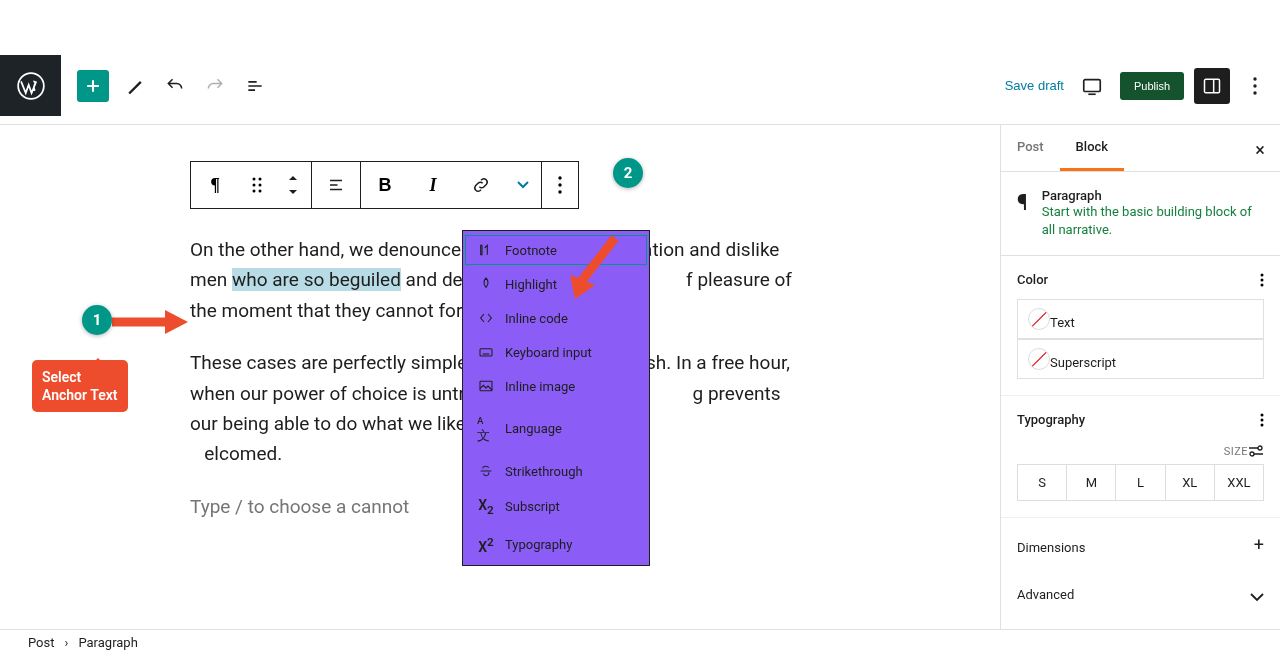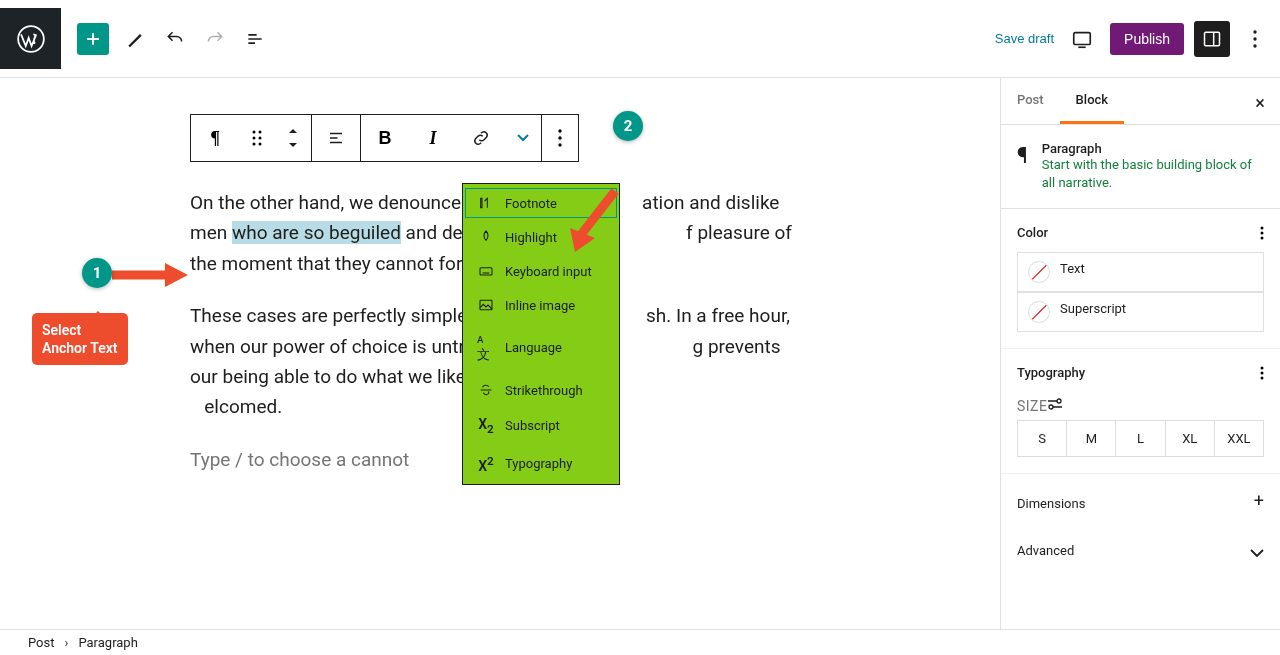--- a/index.html
+++ b/index.html
@@ -1,62 +1,62 @@
 <!DOCTYPE html>
 <html><head>
 <meta charset="utf-8">
 <style>
 * { box-sizing: border-box; margin: 0; padding: 0; }
 body { font-family: -apple-system, BlinkMacSystemFont, "Segoe UI", Roboto, sans-serif; font-size: 13px; color: #1e1e1e; background: #fff; overflow: hidden; width: 1280px; height: 655px; position: relative; }
 
-.top-bar { height: 78px; display: flex; align-items: center; border-bottom: 1px solid #e0e0e0; }
+.top-bar { height: 78px; display: flex; align-items: center; border-bottom: 1px solid #e0e0e0; margin-top: 47px; }
 .wp-logo { width: 61px; height: 61px; background: #1d2327; display: flex; align-items: center; justify-content: center; color: #fff; font-size: 28px; }
 .toolbar-left { display: flex; align-items: center; gap: 0; margin-left: 10px; }
 .icon-btn { width: 40px; height: 40px; display: flex; align-items: center; justify-content: center; border: none; background: transparent; border-radius: 3px; cursor: pointer; color: #1e1e1e; }
 .add-btn { width: 32px; height: 32px; background: #009688; color: #fff; margin: 0 6px; border-radius: 3px; }
 .toolbar-right { margin-left: auto; display: flex; align-items: center; gap: 10px; padding-right: 10px; }
 .save-draft { color: #007c9e; font-weight: 500; background: none; border: none; cursor: pointer; font-size: 13px; }
-.publish-btn { background: #701a75; color: #fff; font-weight: 500; border: none; padding: 8px 14px; border-radius: 3px; cursor: pointer; font-size: 14px; }
+.publish-btn { background: #14532d; color: #fff; font-weight: 500; border: none; padding: 8px 14px; border-radius: 3px; cursor: pointer; font-size: 11px; }
 .view-btn, .settings-btn { width: 36px; height: 36px; display: flex; align-items: center; justify-content: center; border-radius: 3px; }
 .settings-btn { background: #1e1e1e; color: #fff; }
 .more-dots { width: 30px; display: flex; align-items: center; justify-content: center; }
 
 .main { display: flex; height: calc(655px - 61px - 26px); }
 .editor { flex: 1; position: relative; padding: 30px 0 0 0; }
 .block-toolbar { position: absolute; left: 190px; top: 36px; display: flex; border: 1px solid #1e1e1e; background: #fff; height: 48px; }
 .bt-group { display: flex; border-right: 1px solid #1e1e1e; }
 .bt-group:last-child { border-right: none; }
 .bt-btn { width: 48px; height: 46px; display: flex; align-items: center; justify-content: center; background: #fff; border: none; cursor: pointer; font-size: 18px; font-weight: bold; }
 .bt-btn.narrow { width: 36px; }
 
 .content { margin: 80px 0 0 190px; width: 610px; font-size: 19px; line-height: 1.6; color: #1e1e1e; }
 .content p { margin-bottom: 22px; }
 .sel { background: #b8dce5; }
 .placeholder-line { color: #757575; }
 
-.dropdown-menu { position: absolute; left: 462px; top: 105px; width: 158px; background: #84cc16; border: 1px solid #1e1e1e; padding: 2px 0; }
+.dropdown-menu { position: absolute; left: 462px; top: 105px; width: 188px; background: #8b5cf6; border: 1px solid #1e1e1e; padding: 2px 0; }
 .menu-item { display: flex; align-items: center; gap: 10px; padding: 9px 14px; cursor: pointer; font-size: 13px; color: #1e1e1e; }
 .menu-item.active { outline: 1px solid #009688; outline-offset: -3px; }
 .menu-icon { width: 18px; display: flex; align-items: center; justify-content: center; font-size: 14px; }
 
 .sidebar { width: 280px; border-left: 1px solid #e0e0e0; background: #fff; overflow-y: auto; font-size: 13px; }
 .tabs { display: flex; border-bottom: 1px solid #e0e0e0; position: relative; }
 .tab { padding: 14px 16px; font-weight: 500; color: #757575; cursor: pointer; }
 .tab.active { color: #1e1e1e; border-bottom: 3px solid #f97316; }
 .tab-close { position: absolute; right: 8px; top: 12px; width: 24px; height: 24px; display: flex; align-items: center; justify-content: center; cursor: pointer; font-size: 18px; }
 .block-info { display: flex; gap: 14px; padding: 16px; border-bottom: 1px solid #e0e0e0; align-items: flex-start; }
 .block-icon { font-size: 22px; margin-top: 2px; }
 .block-desc { color: #15803d; font-size: 13px; line-height: 1.4; }
 .section { padding: 16px; border-bottom: 1px solid #f0f0f0; }
 .section-head { display: flex; justify-content: space-between; align-items: flex-end; margin-bottom: 12px; font-weight: 500; }
-.color-row { display: flex; align-items: flex-start; gap: 10px; border: 1px solid #e0e0e0; padding: 8px 10px; margin-bottom: 0; }
+.color-row { display: flex; align-items: flex-end; gap: 0; border: 1px solid #e0e0e0; padding: 8px 10px; margin-bottom: 0; }
 .color-row:first-of-type { border-bottom: none; }
 .swatch { width: 22px; height: 22px; border-radius: 50%; background: #fff; border: 1px solid #ddd; position: relative; overflow: hidden; }
 .swatch::after { content: ''; position: absolute; width: 140%; height: 1px; background: #d00; transform: rotate(-45deg); top: 50%; left: -20%; }
-.size-label { font-size: 14px; color: #757575; text-transform: uppercase; letter-spacing: 0.5px; display: flex; justify-content: flex-start; padding: 6px 0; }
+.size-label { font-size: 11px; color: #757575; text-transform: uppercase; letter-spacing: 0.5px; display: flex; justify-content: flex-end; padding: 6px 0; }
 .size-buttons { display: flex; border: 1px solid #ddd; }
 .size-btn { flex: 1; text-align: center; padding: 10px 0; font-size: 13px; color: #1e1e1e; border-right: 1px solid #ddd; cursor: pointer; }
 .size-btn:last-child { border-right: none; }
 .collapsible { display: flex; justify-content: space-between; align-items: flex-end; padding: 16px; cursor: pointer; font-weight: 400; }
 
 .footer { position: absolute; bottom: 0; left: 0; right: 0; height: 26px; border-top: 1px solid #e0e0e0; display: flex; align-items: center; padding: 0 28px; font-size: 13px; color: #1e1e1e; background: #fff; }
 .crumb { display: inline-flex; align-items: center; gap: 10px; }
 
 
 .badge { position: absolute; width: 30px; height: 30px; background: #009688; color: #fff; border-radius: 50%; display: flex; align-items: center; justify-content: center; font-weight: bold; font-size: 15px; z-index: 50; box-shadow: 0 1px 4px rgba(0,0,0,0.3); }
@@ -204,20 +204,28 @@
         <span class="menu-icon">
             <svg width="16" height="16" viewBox="0 0 24 24">
               <path d="M12 3c4 4 4 10 0 14-4-4-4-10 0-14z" stroke="#1e1e1e" stroke-width="1.6" fill="none"></path>
             </svg>
           </span>
         <span>Highlight</span>
       </div>
       <div class="menu-item">
         <span class="menu-icon">
             <svg width="16" height="16" viewBox="0 0 24 24">
+              <path d="M9 6l-5 6 5 6M15 6l5 6-5 6" stroke="#1e1e1e" stroke-width="1.6" fill="none"></path>
+            </svg>
+          </span>
+        <span>Inline code</span>
+      </div>
+      <div class="menu-item">
+        <span class="menu-icon">
+            <svg width="16" height="16" viewBox="0 0 24 24">
               <rect x="3" y="7" width="18" height="11" rx="1.5" stroke="#1e1e1e" stroke-width="1.6" fill="none"></rect>
               <path d="M7 15h10" stroke="#1e1e1e" stroke-width="1.6"></path>
             </svg>
           </span>
         <span>Keyboard input</span>
       </div>
       <div class="menu-item">
         <span class="menu-icon">
             <svg width="16" height="16" viewBox="0 0 24 24">
               <rect x="3" y="5" width="18" height="14" rx="1" stroke="#1e1e1e" stroke-width="1.6" fill="none"></rect>

